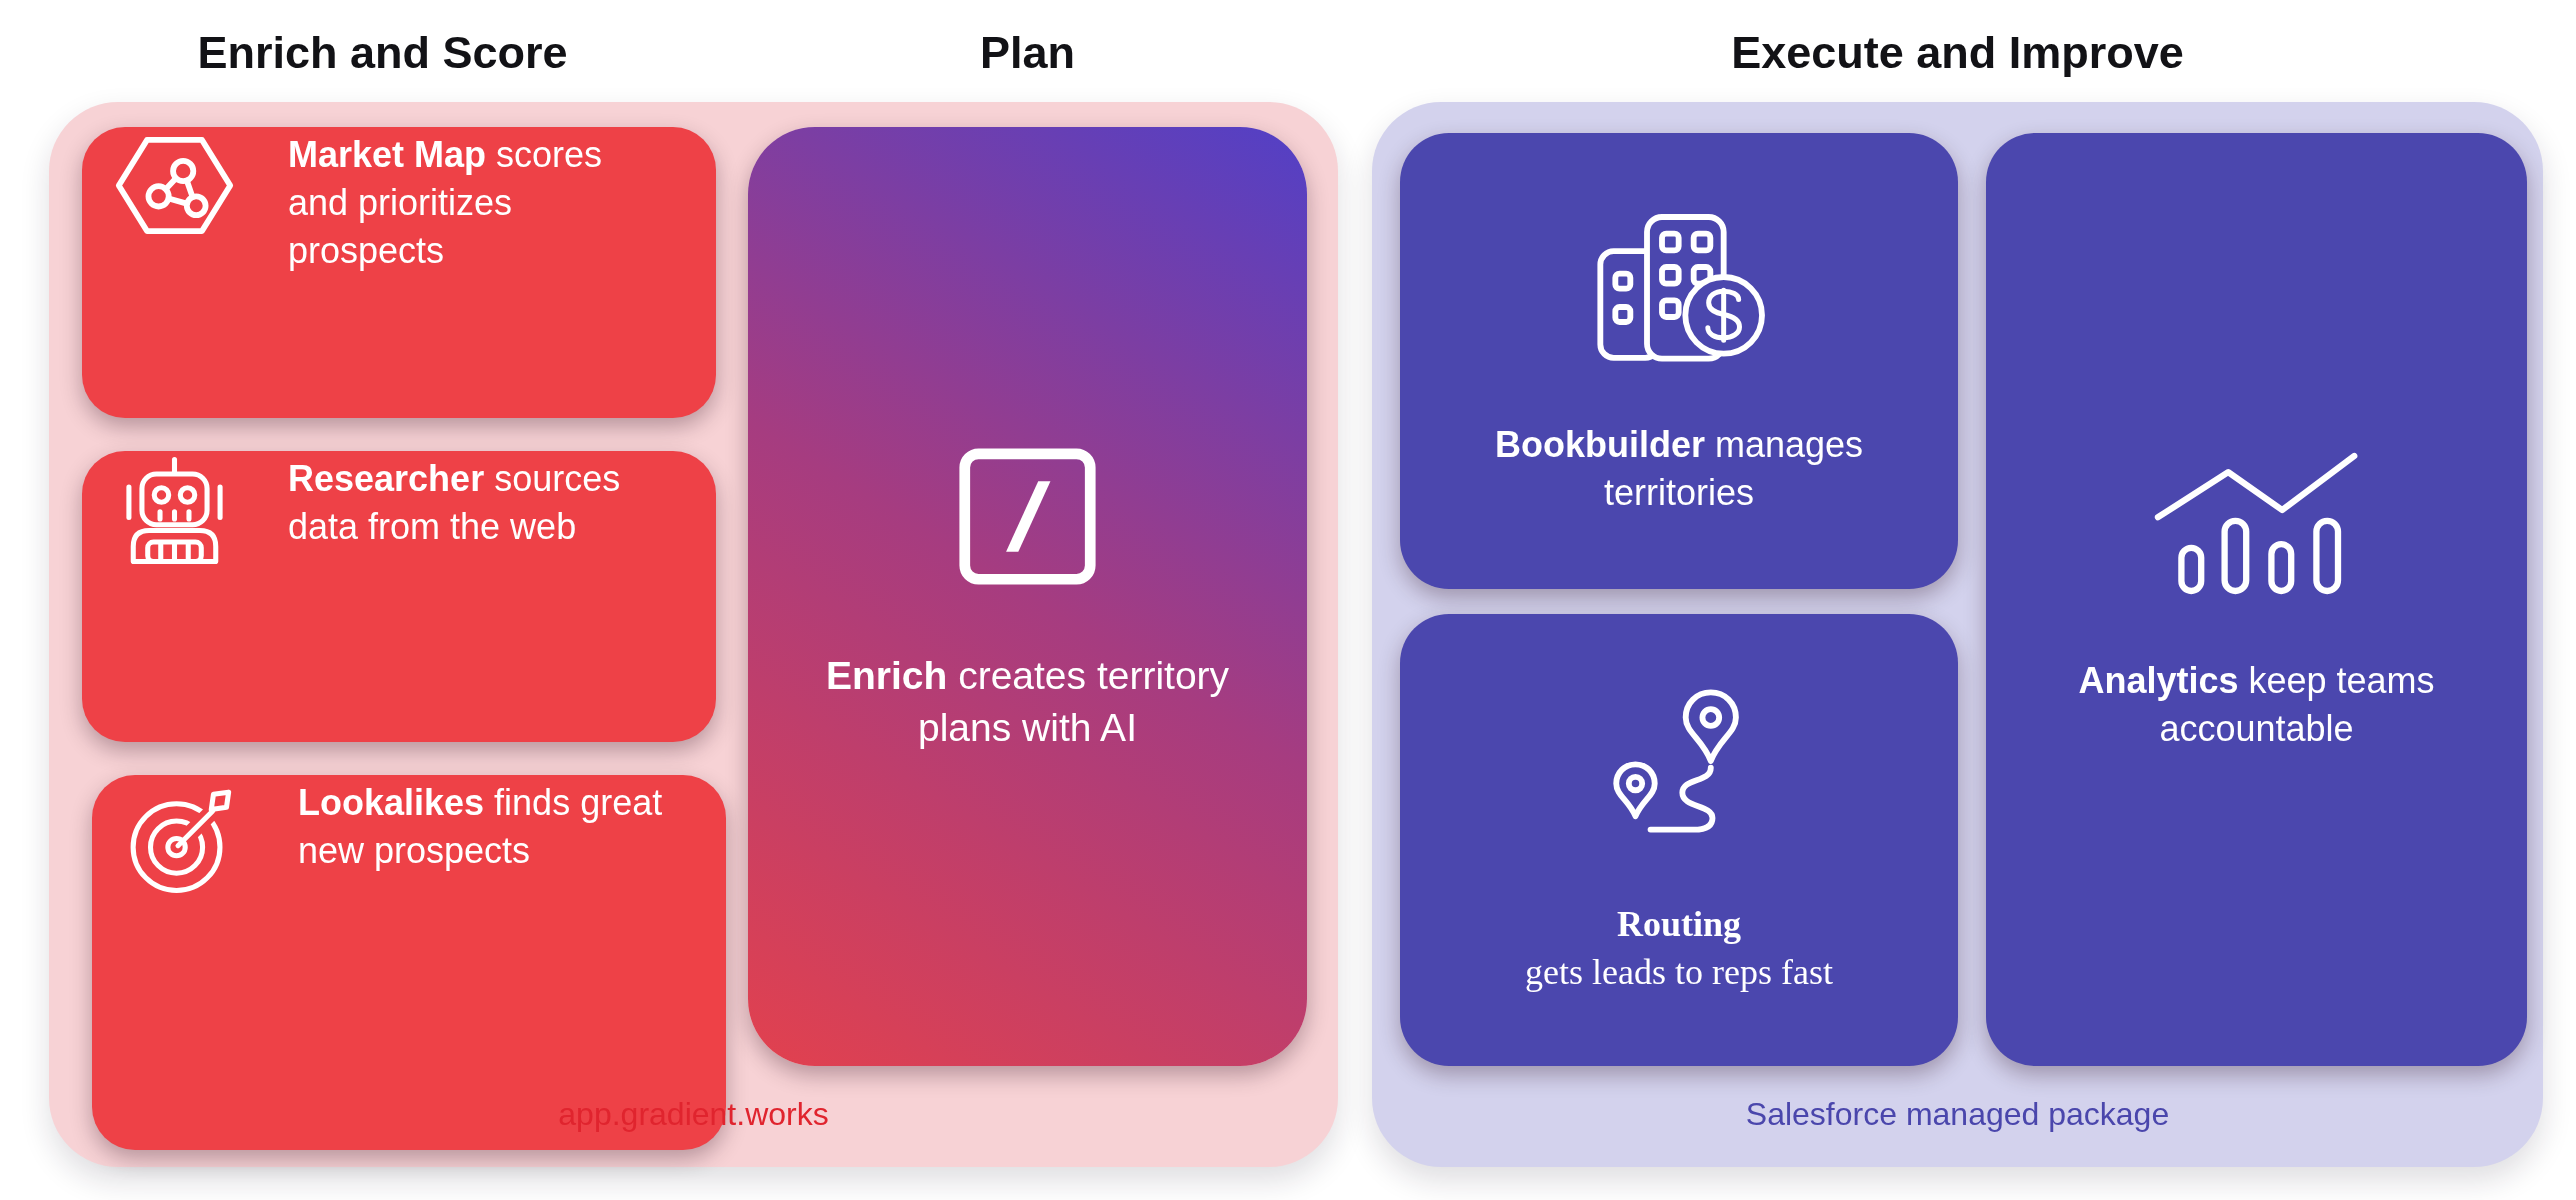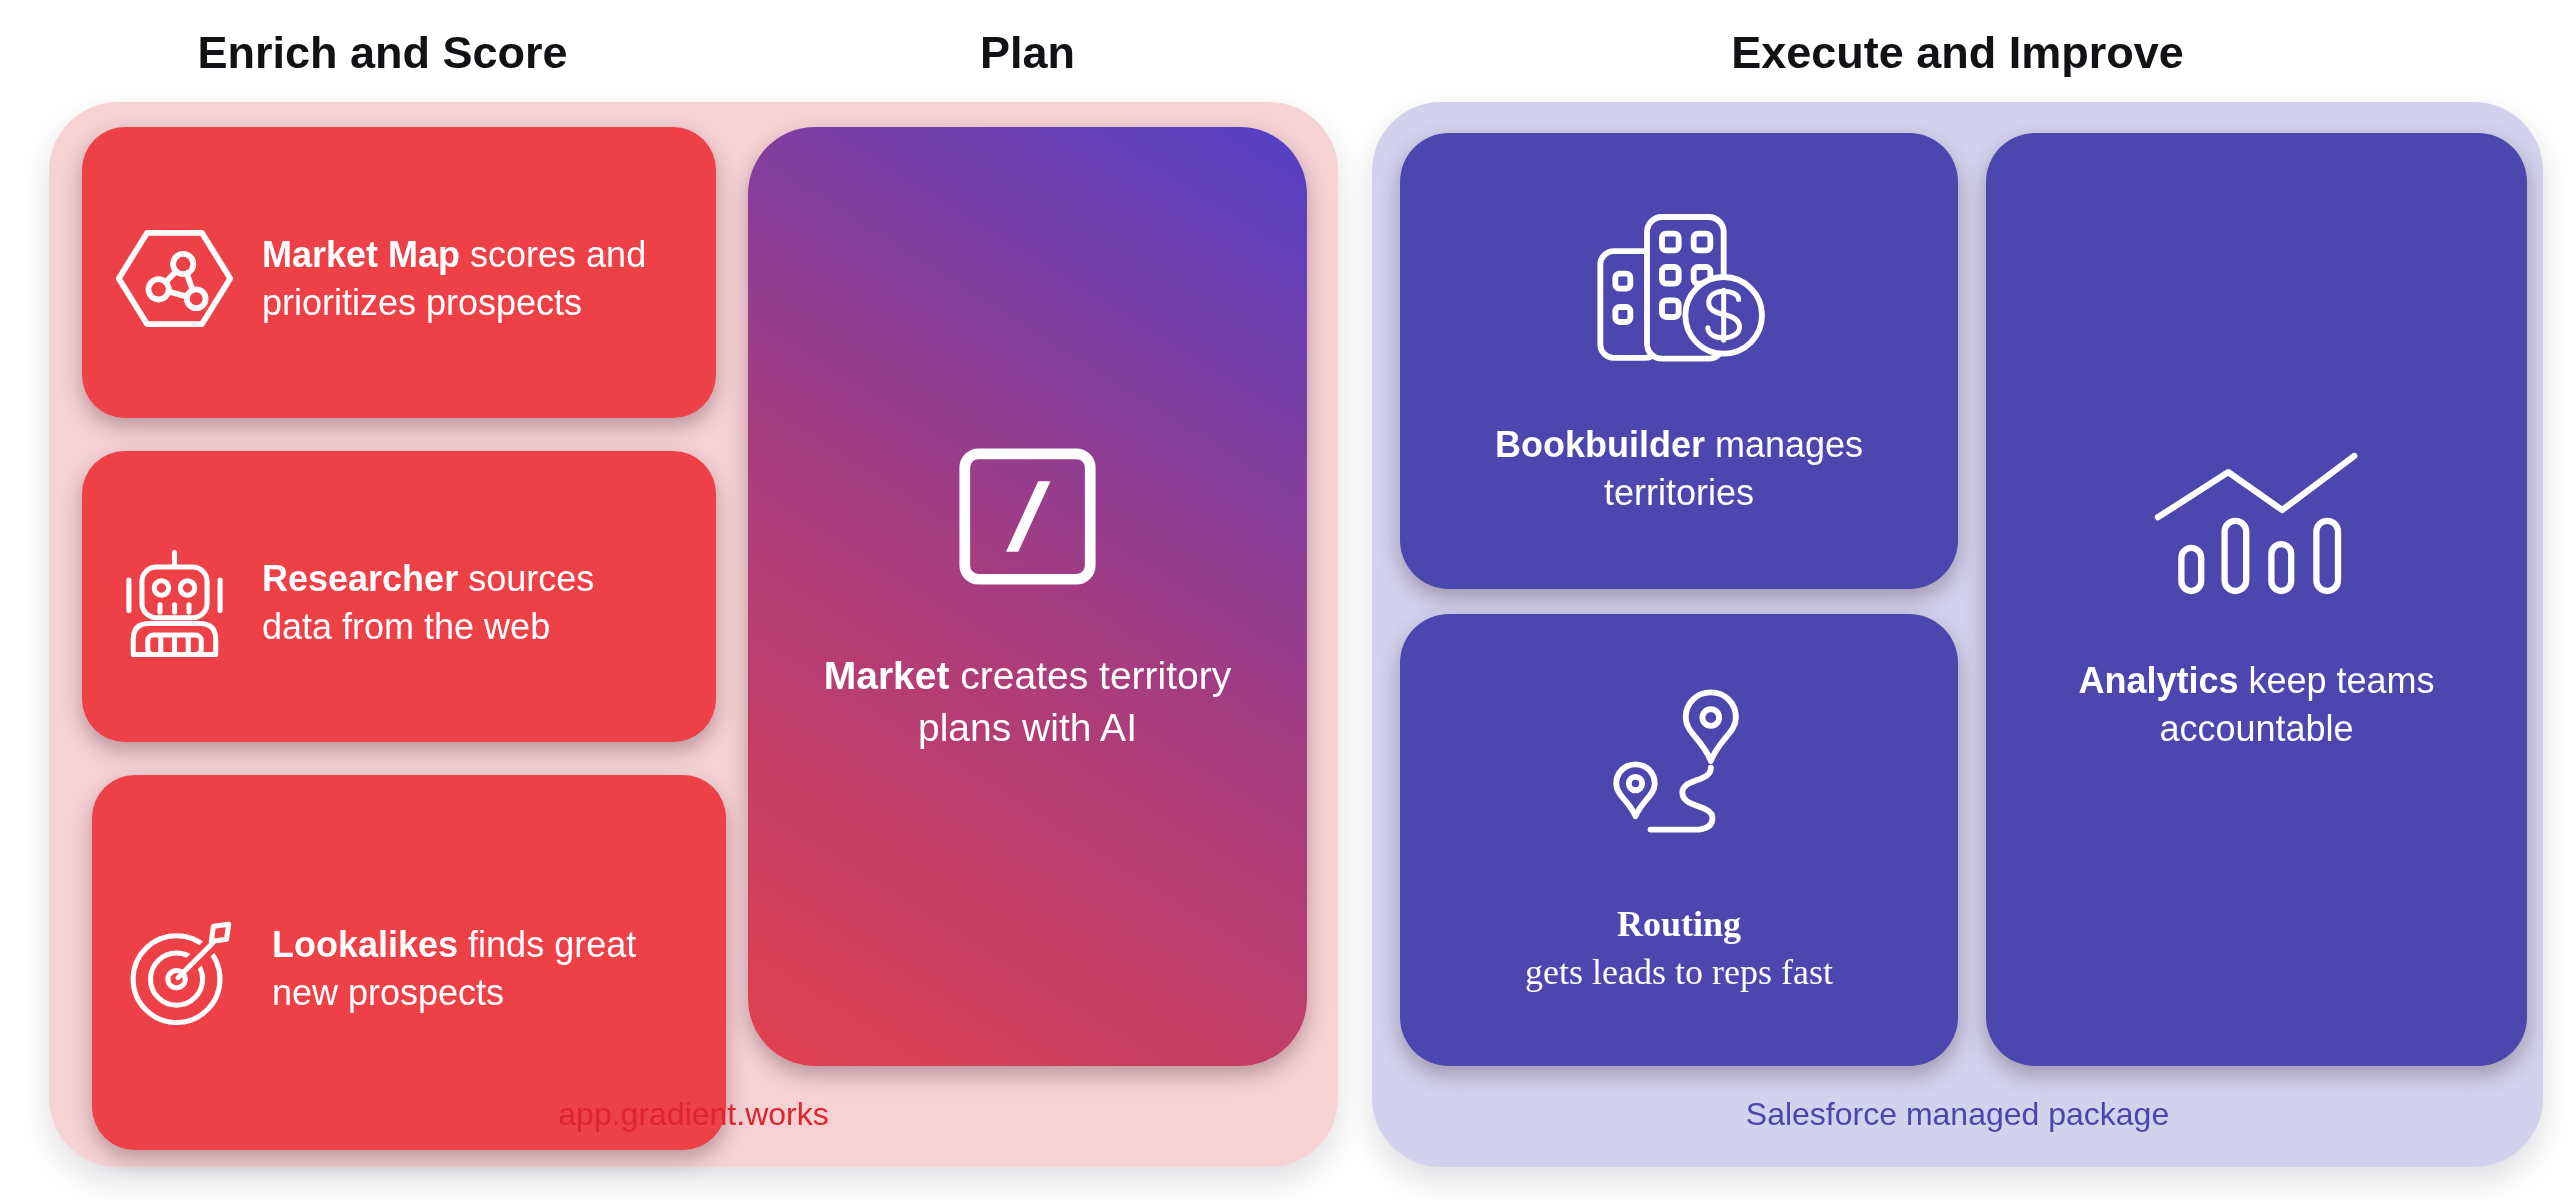--- a/index.html
+++ b/index.html
@@ -9,21 +9,21 @@
     font-size:45px;font-weight:700;color:var(--header-text,#121216);line-height:55px;}
   #hdr-enrich{left:49px;width:667px;}
   #hdr-plan{left:748px;width:559px;}
   #hdr-execute{left:1372px;width:1171px;}
   .group{position:absolute;top:102px;height:1065px;border-radius:69px;
     box-shadow:0 13.4px 30px rgba(30,20,40,.14);}
   #group-left{left:49px;width:1289px;background:var(--pink-bg,#F7D2D5);}
   #group-right{left:1372px;width:1171px;background:var(--lavender-bg,#D3D2ED);}
   .card{position:absolute;border-radius:43px;box-shadow:0 9px 21px rgba(40,10,25,.30);
     color:#fff;}
-  .hcard{display:flex;align-items:center;gap:26px;padding:12px 45px 0 31px;box-sizing:border-box;
+  .hcard{display:flex;gap:52px;padding:4px 45px 0 31px;box-sizing:border-box;
     background:var(--red-card,#EE4147);}
   #card-market{left:82px;top:127px;width:634px;height:291px;}
   #card-researcher{left:82px;top:451px;width:634px;height:291px;}
   #card-lookalikes{left:92px;top:775px;width:634px;height:375px;}
   .vcard{display:flex;flex-direction:column;align-items:center;justify-content:center;
     gap:57px;text-align:center;box-sizing:border-box;background:var(--indigo-card,#4B47AE);
     border-radius:49px;}
   #card-carve{left:748px;top:127px;width:559px;height:939px;border-radius:67px;
     background:linear-gradient(32deg,var(--carve-from,#E2414E) 0%,var(--carve-mid,#A63C80) 50%,var(--carve-to,#5240C6) 100%);}
   #card-bookbuilder{left:1400px;top:133px;width:558px;height:456px;}
@@ -117,21 +117,21 @@
   </div>
 
   <div class="card vcard" id="card-carve">
     <span>
       <svg width="153" height="153" viewBox="0 0 100 100">
         <rect class="ic" x="9" y="9" width="82" height="82" rx="9"></rect>
         <polygon class="slash" points="36,73 57,27 65,27 44,73"></polygon>
       </svg>
     </span>
     <div class="ctext">
-      <span class="b">Market</span><span> creates territory plans with AI</span>
+      <span class="b">Enrich</span><span> creates territory plans with AI</span>
     </div>
   </div>
 
   <div class="card vcard" id="card-bookbuilder">
     <span>
       <svg width="175" height="159" viewBox="0 0 210 190">
         <rect class="ic" x="10" y="55" width="70" height="128" rx="16"></rect>
         <rect class="ic" x="28" y="82" width="18" height="18" rx="5"></rect>
         <rect class="ic" x="28" y="122" width="18" height="18" rx="5"></rect>
         <rect class="ic fill-indigo" x="66" y="14" width="92" height="170" rx="18"></rect>

